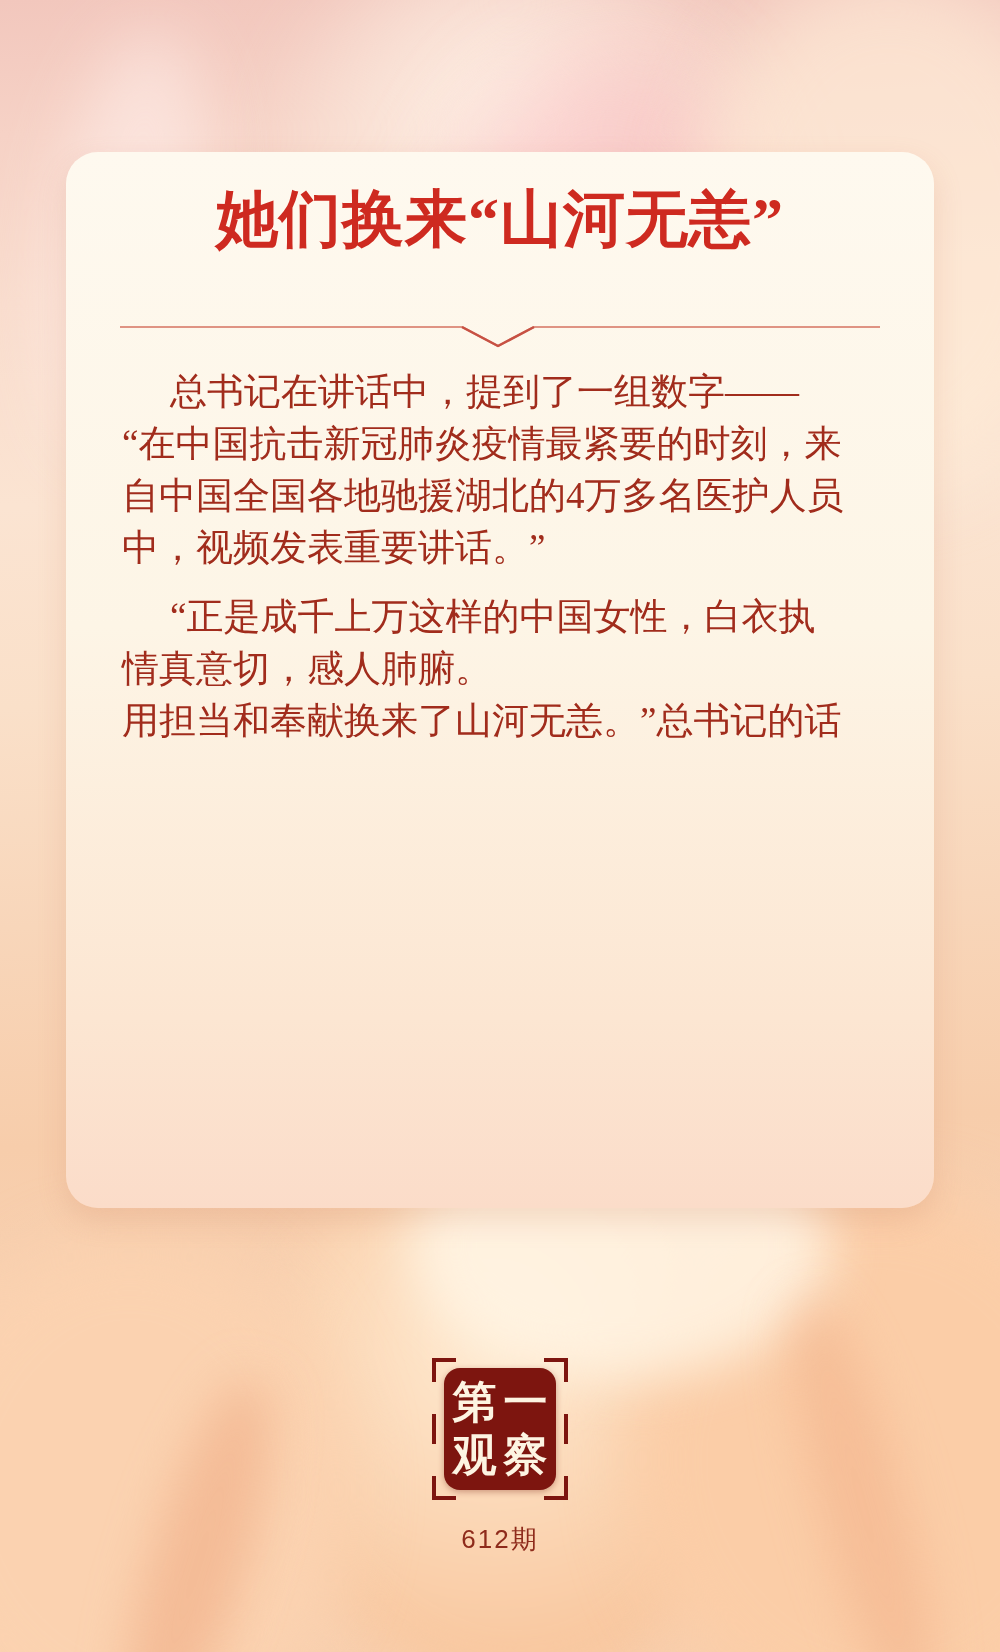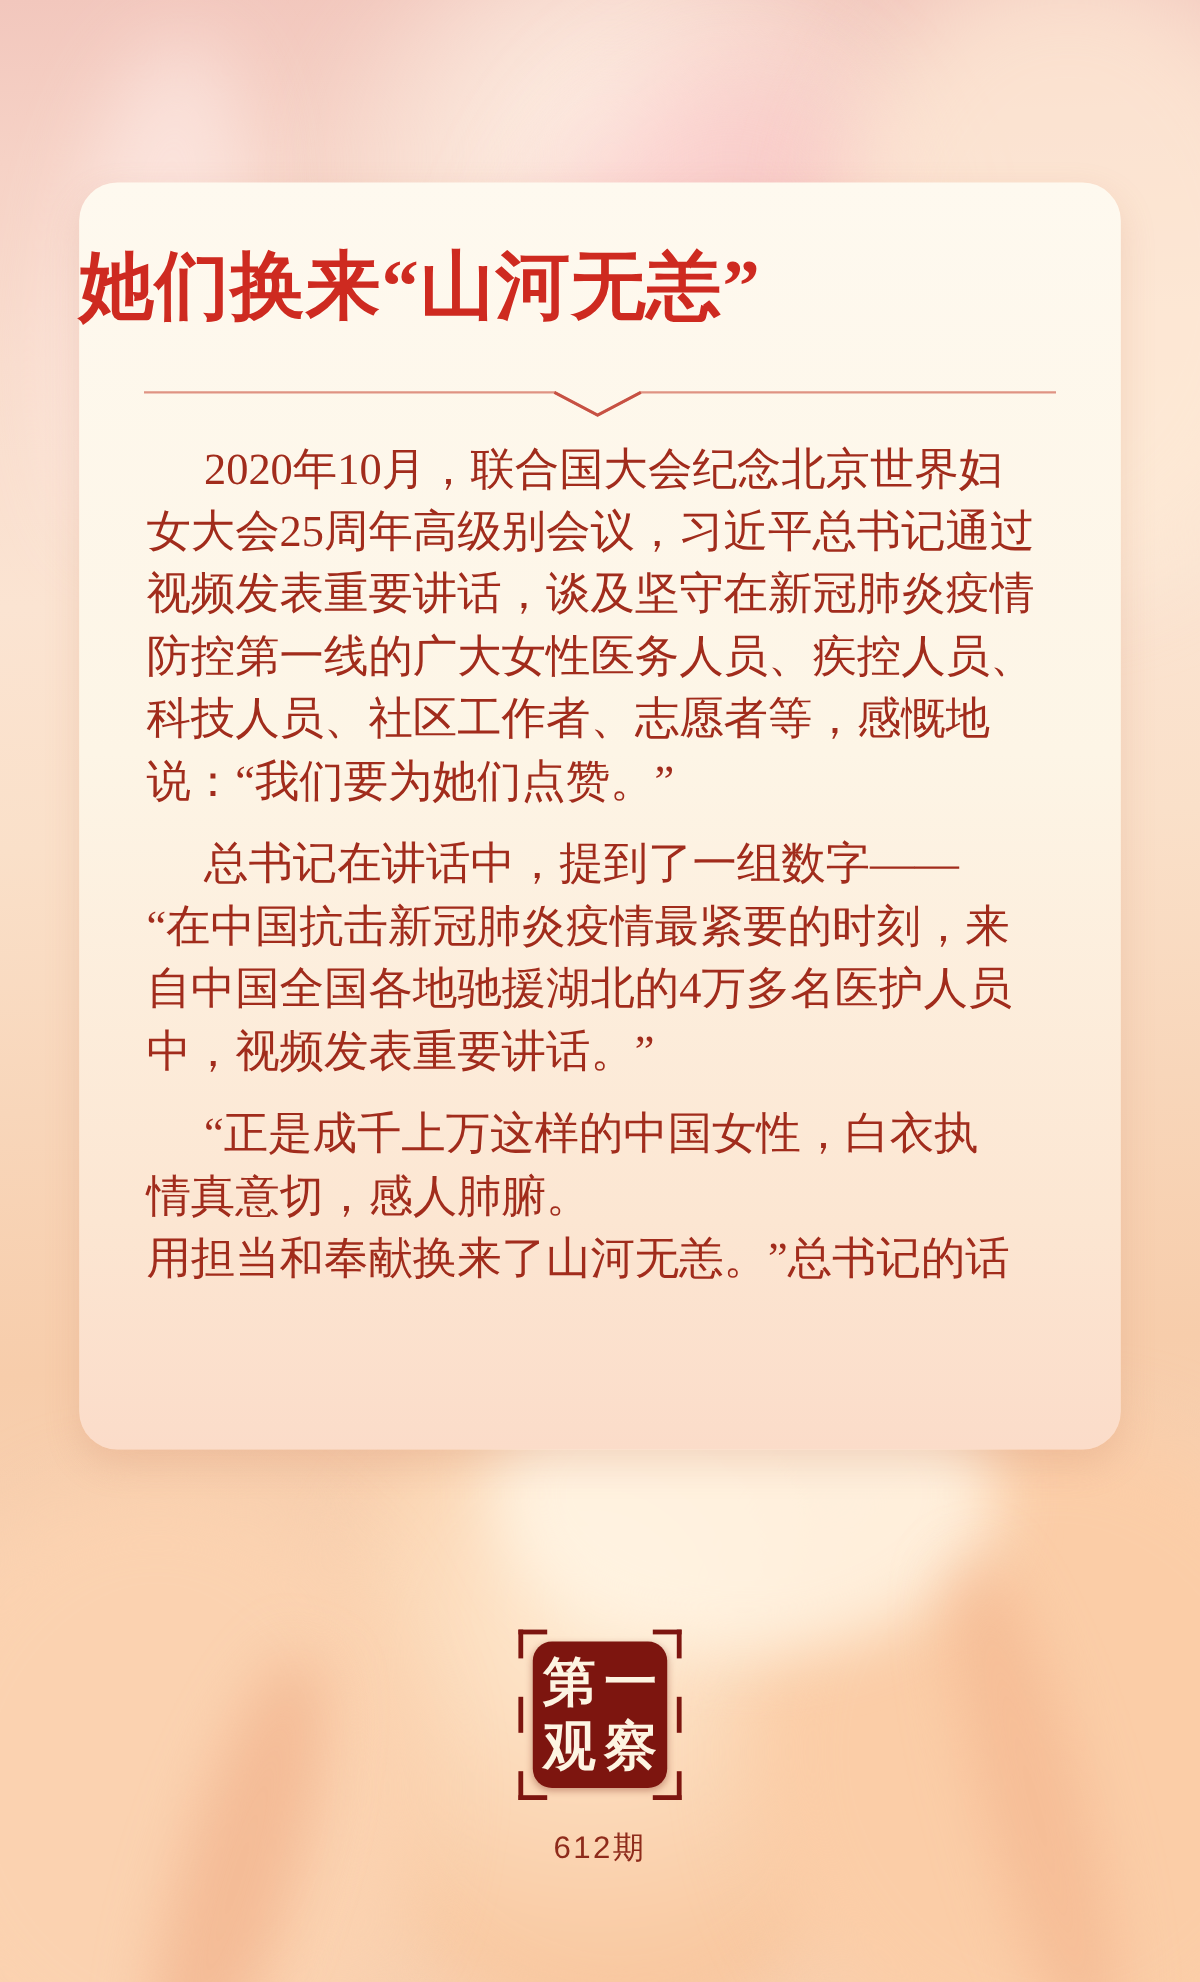--- a/index.html
+++ b/index.html
@@ -37,22 +37,22 @@
         background:rgba(240,170,130,0.45); transform:rotate(-15deg); }
 
   
   .card {
     position:absolute; left:66px; top:152px; width:868px; height:1056px;
     border-radius:32px;
     background:linear-gradient(180deg, #fef9ef 0%, #fdf5e6 45%, #fce6d2 82%, #fbdcc9 100%);
     box-shadow:0 12px 28px rgba(205,130,100,0.22);
   }
   .title {
-    padding-top:44px; height:130px; line-height:86px;
-    text-align:left; font-size:62px; font-weight:bold; letter-spacing:1px;
+    padding-top:24px; height:130px; line-height:86px;
+    text-align:center; font-size:62px; font-weight:bold; letter-spacing:1px;
     color:#ce2a20; font-family:"Liberation Serif","DejaVu Serif",serif;
   }
   .divider { display:block; margin:43px auto 0; }
 
   .article { position:absolute; left:56px; top:214px; width:756px; }
   .para + .para { margin-top:17px; }
   .line {
     height:52px; line-height:52px; font-size:37px; white-space:nowrap;
     color:#a12c1c; font-family:"Liberation Serif","DejaVu Serif",serif;
   }
@@ -105,28 +105,20 @@
 
     <h1 class="title">她们换来“山河无恙”</h1>
 
     <svg class="divider" width="760" height="26" viewBox="0 0 760 26">
       <polyline points="0,2 342,2 378,21 414,2 760,2" fill="none" stroke="#df9383" stroke-width="2" stroke-linejoin="round"></polyline>
       <polyline points="342,2 378,21 414,2" fill="none" stroke="#c75143" stroke-width="2.5" stroke-linejoin="round"></polyline>
     </svg>
 
     <div class="article">
 
-      <div class="para">
-        <div class="line first">2020年10月，联合国大会纪念北京世界妇</div>
-        <div class="line">女大会25周年高级别会议，习近平总书记通过</div>
-        <div class="line">视频发表重要讲话，谈及坚守在新冠肺炎疫情</div>
-        <div class="line">防控第一线的广大女性医务人员、疾控人员、</div>
-        <div class="line">科技人员、社区工作者、志愿者等，感慨地</div>
-        <div class="line">说：“我们要为她们点赞。”</div>
-      </div>
 
       <div class="para">
         <div class="line first">总书记在讲话中，提到了一组数字——</div>
         <div class="line">“在中国抗击新冠肺炎疫情最紧要的时刻，来</div>
         <div class="line">自中国全国各地驰援湖北的4万多名医护人员</div>
         <div class="line">中，视频发表重要讲话。”</div>
       </div>
 
       <div class="para">
         <div class="line first">“正是成千上万这样的中国女性，白衣执</div>

